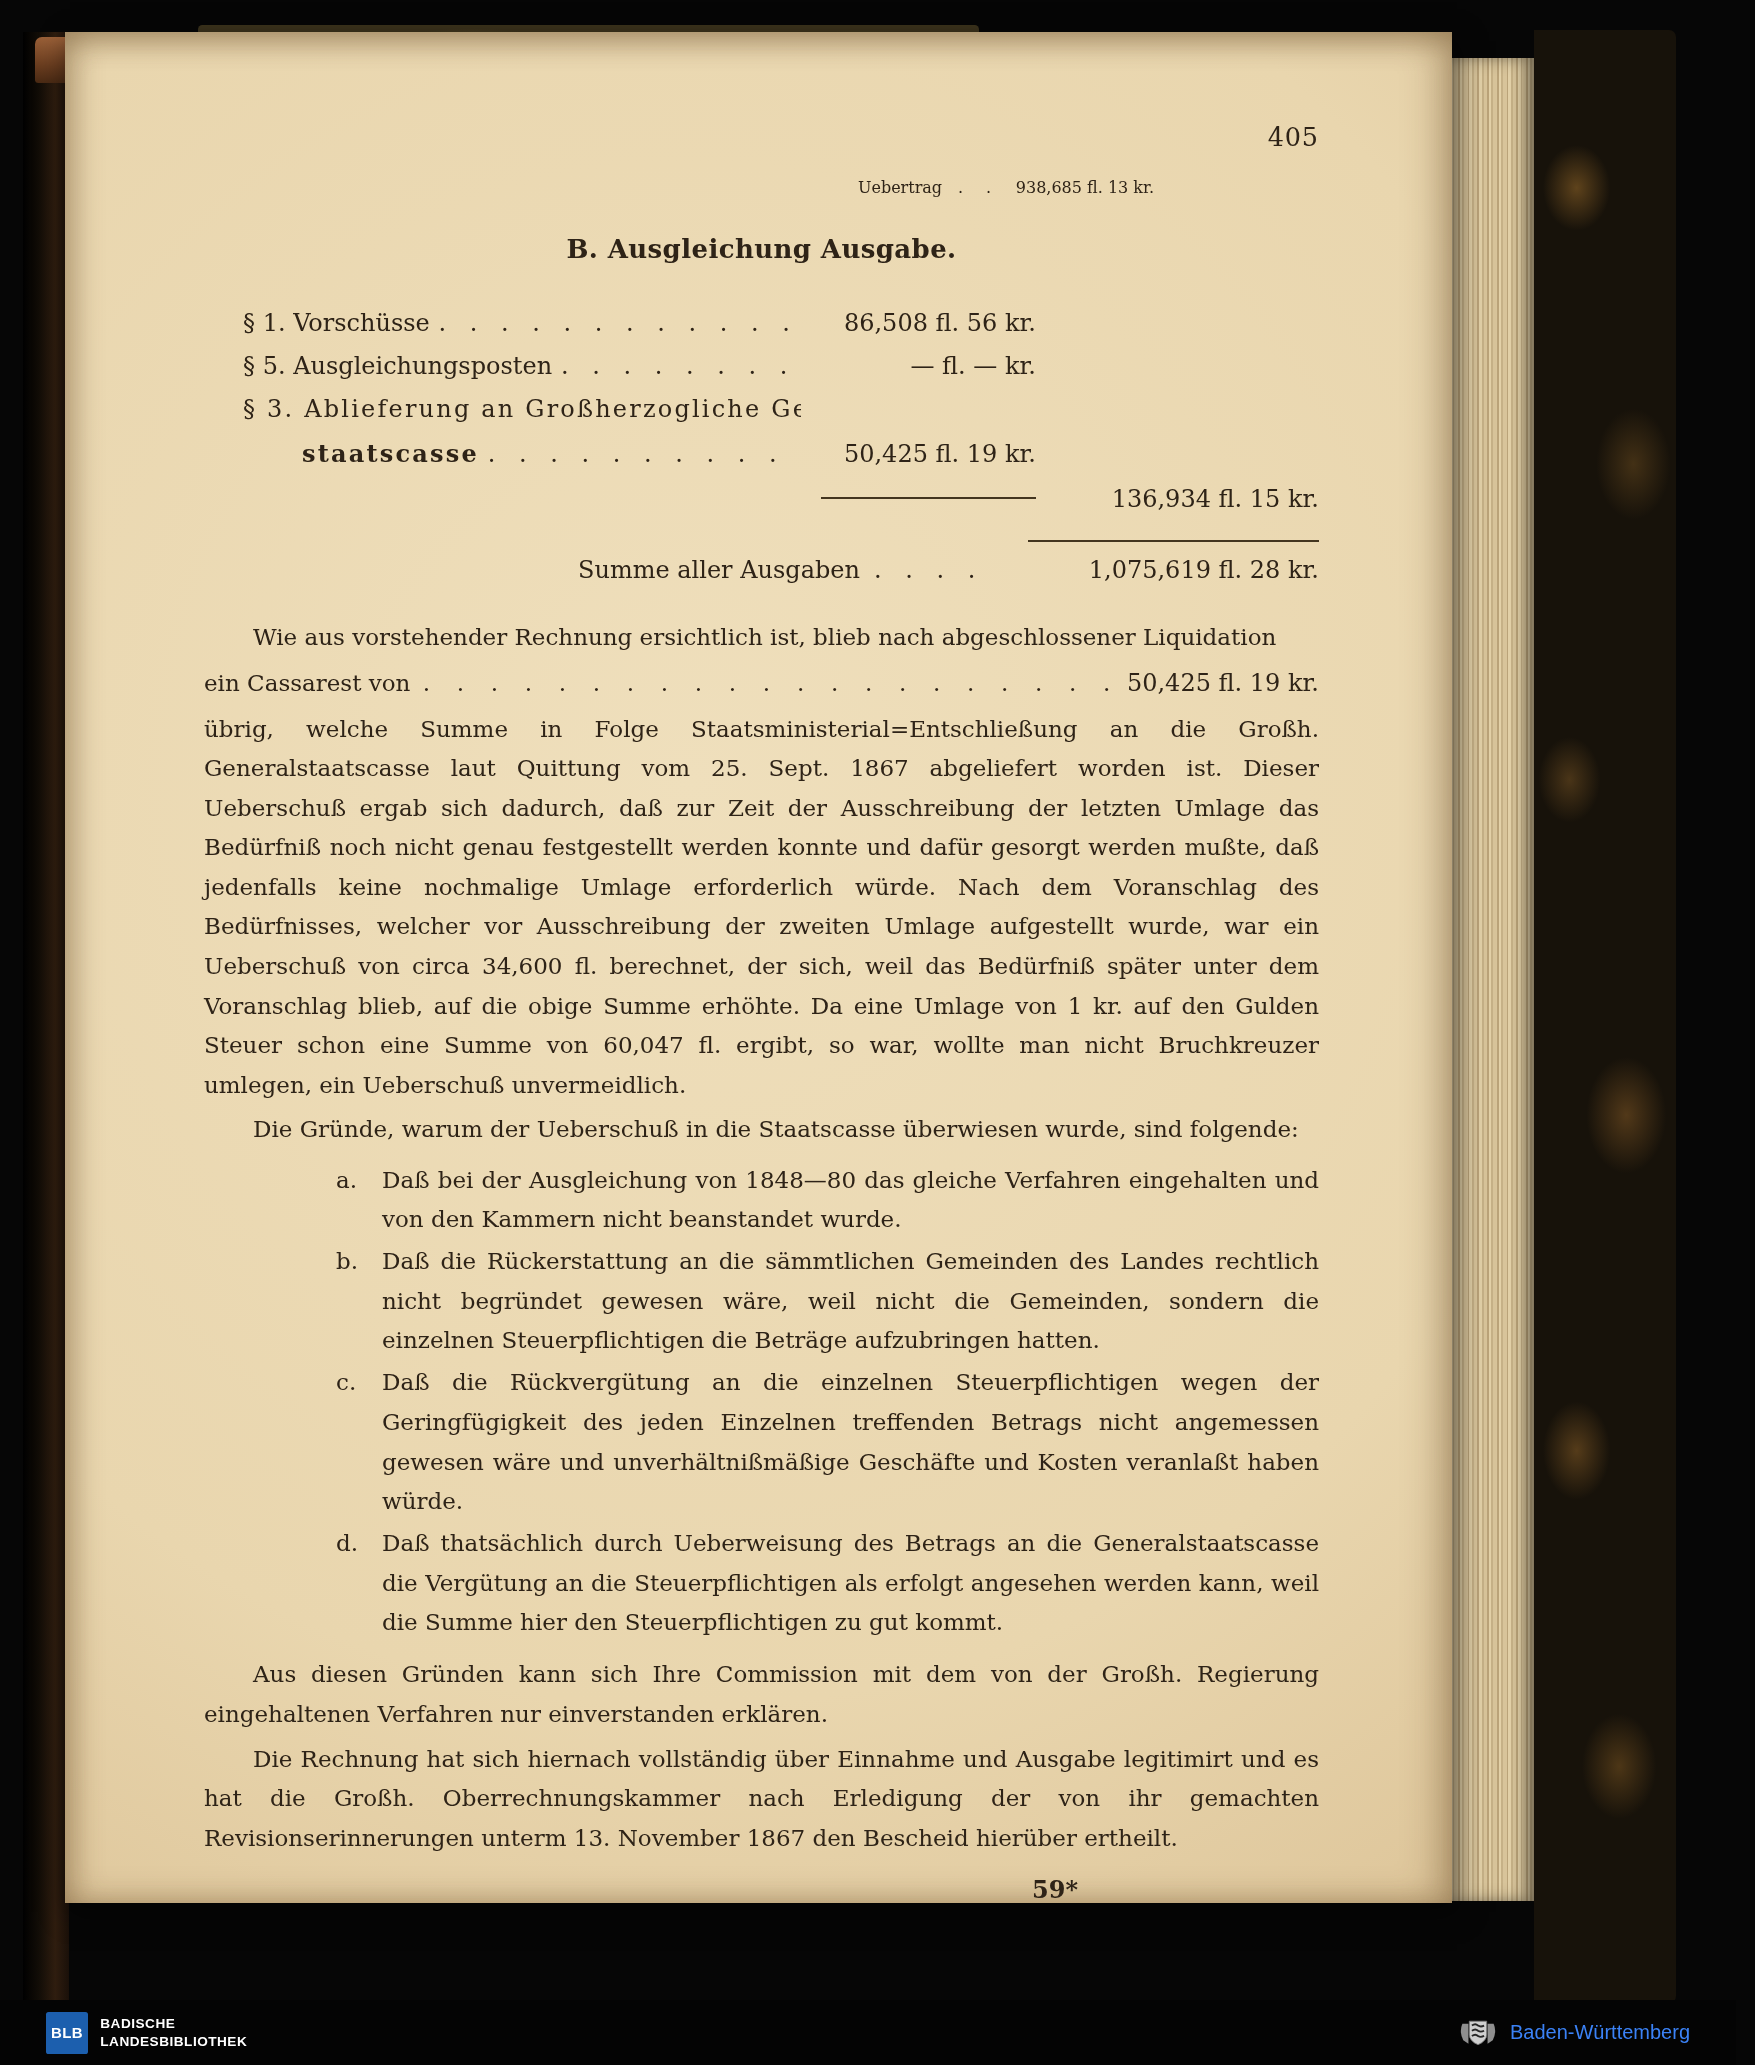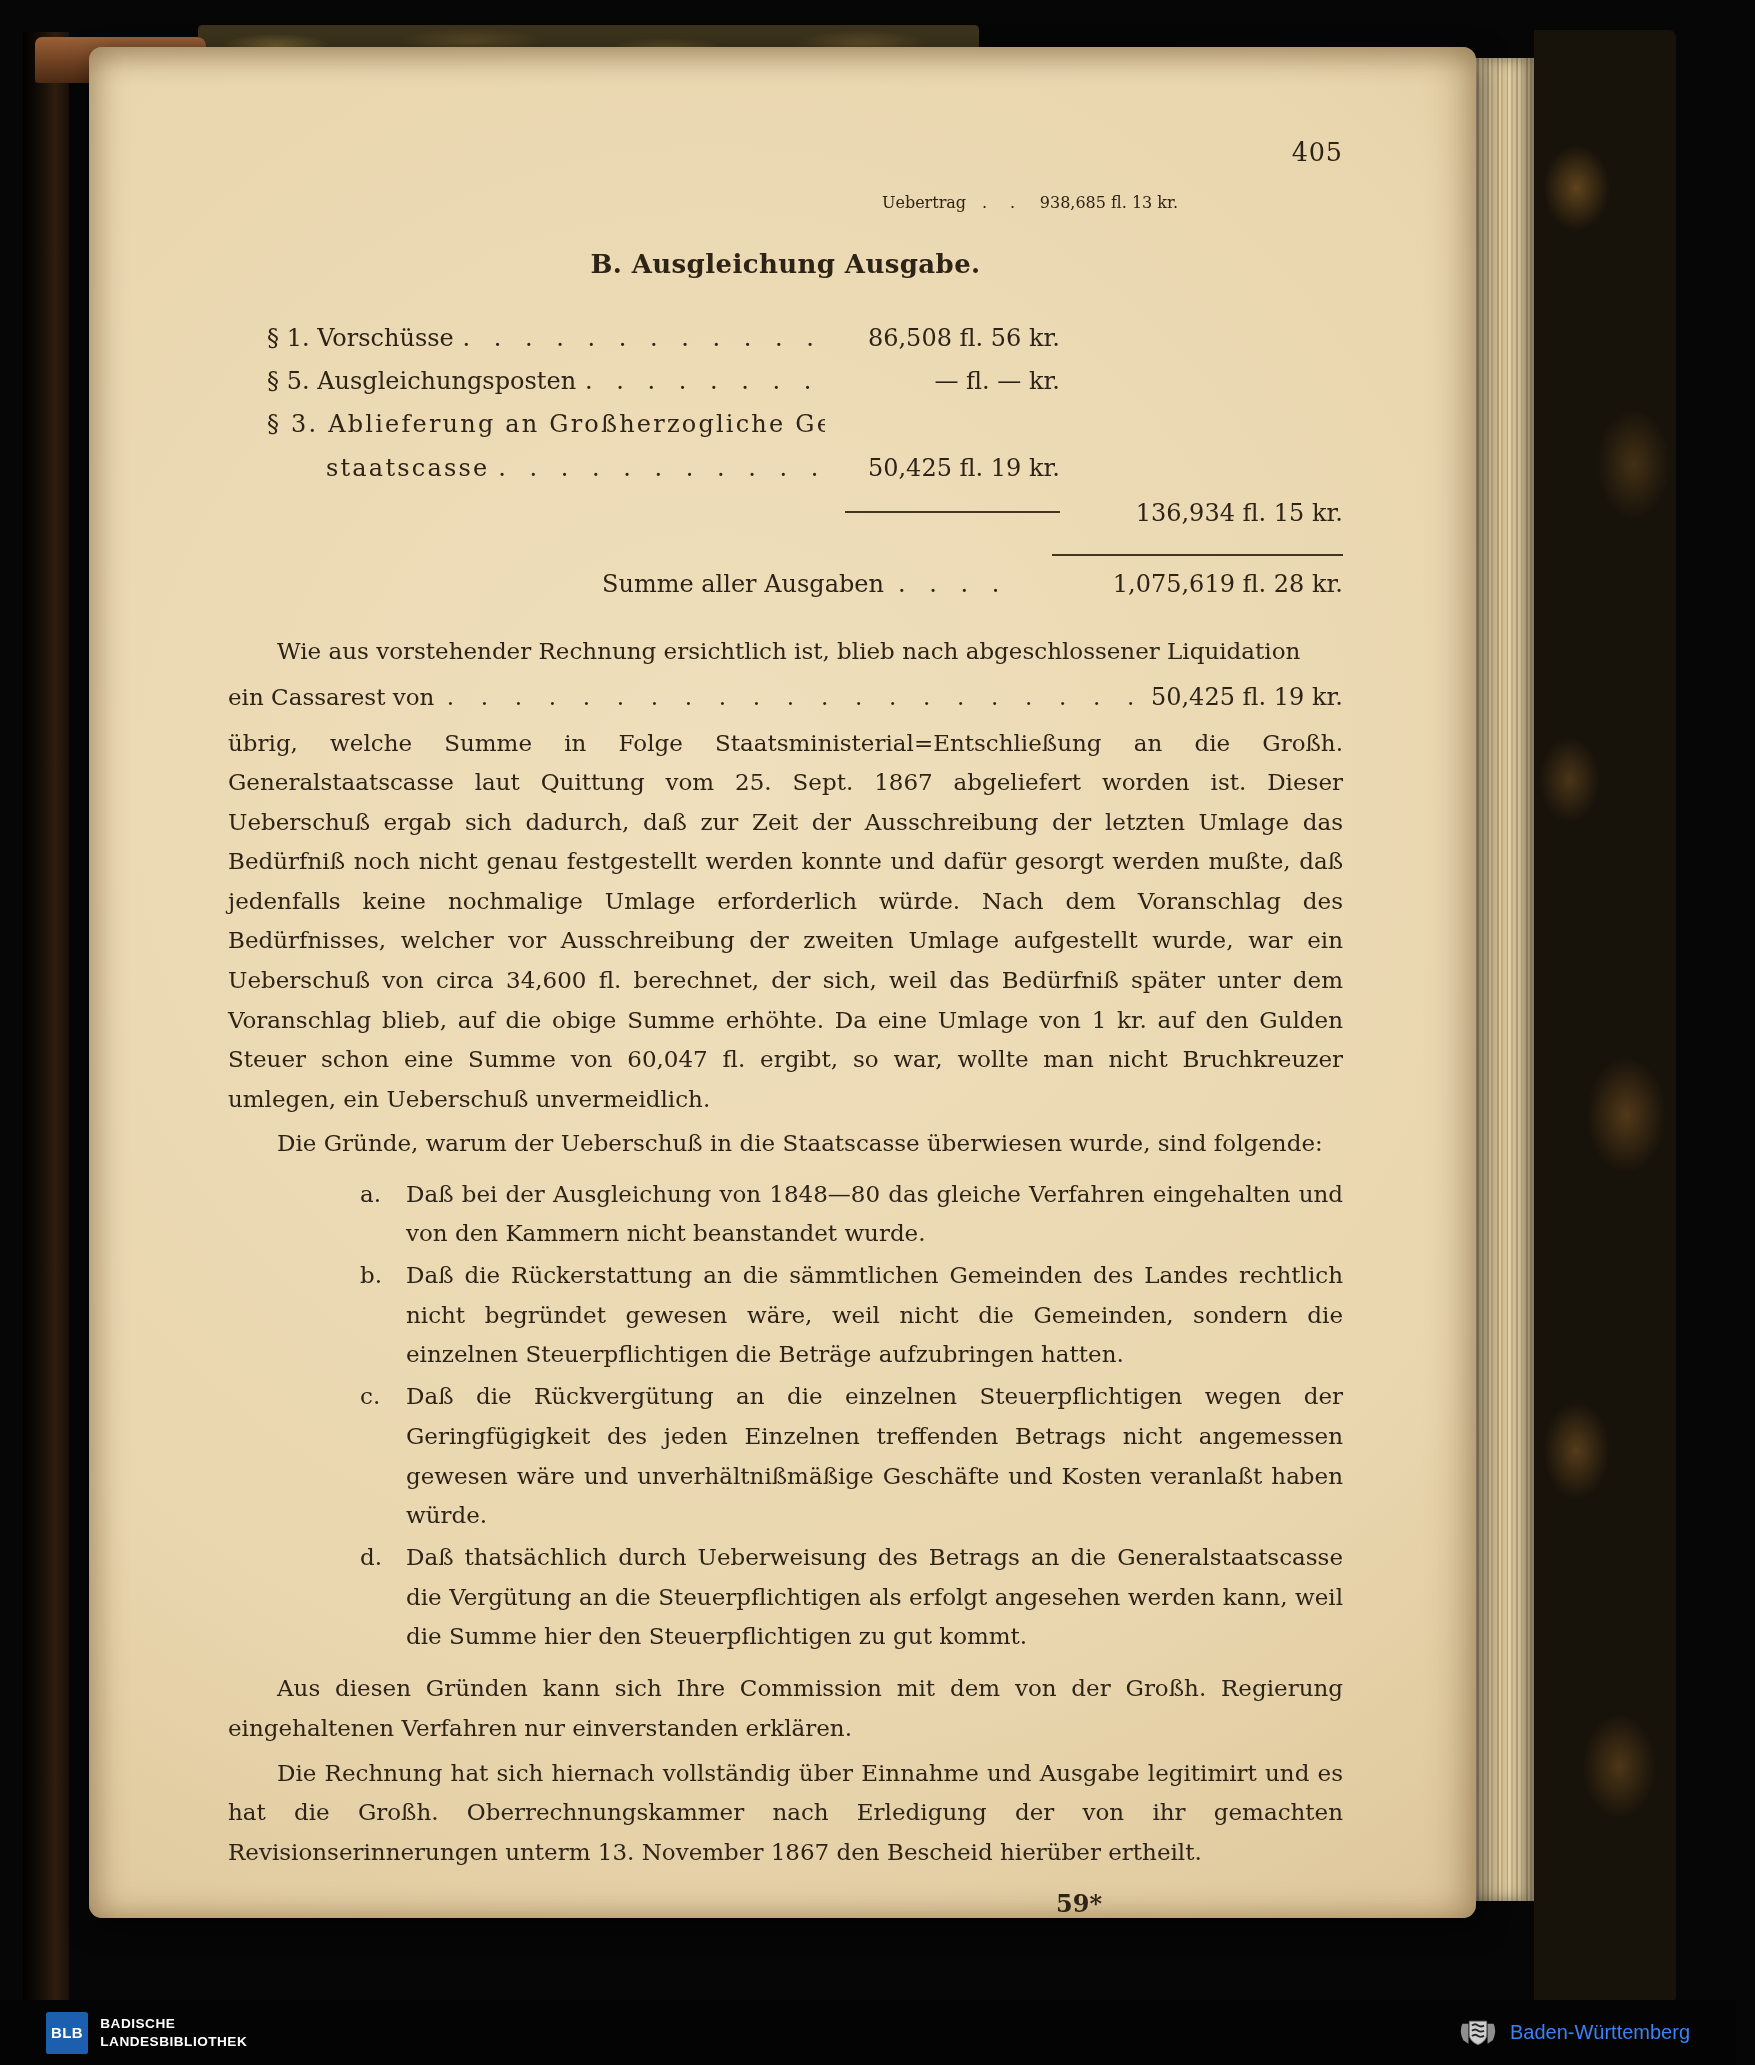--- a/index.html
+++ b/index.html
@@ -49,45 +49,45 @@
       radial-gradient(ellipse 48px 61px at 30% 8%, rgba(165,115,45,.5), transparent 70%),
       radial-gradient(ellipse 53px 79px at 70% 22%, rgba(120,85,35,.45), transparent 70%),
       radial-gradient(ellipse 44px 61px at 25% 38%, rgba(150,105,45,.4), transparent 70%),
       radial-gradient(ellipse 57px 83px at 65% 55%, rgba(140,95,40,.5), transparent 70%),
       radial-gradient(ellipse 48px 70px at 30% 72%, rgba(160,110,45,.45), transparent 70%),
       radial-gradient(ellipse 53px 75px at 60% 88%, rgba(130,90,35,.5), transparent 70%);
   }
 
   
   .page{
-    position:absolute; left:65px; top:47px; width:1387px; height:1871px;
+    position:absolute; left:65px; top:32px; width:1387px; height:1871px;
     background:radial-gradient(ellipse 120% 90% at 45% 40%, #efdfbc 0%, #e9d6ae 55%, #dcc397 85%, #cdb183 100%);
     box-shadow:
       inset 0 12.3px 26px rgba(90,60,25,.25),
       inset -16px 0 35px rgba(90,60,25,.28),
       inset 16px 0 26px rgba(90,60,25,.2),
       5.3px 8.8px 26px rgba(0,0,0,.6);
-    border-radius:13px;
+    border-radius:0;
     color:#2e2317;
     padding:84px 133px 0 139px;
-    font-size:23px; line-height:1.72;margin-left:24px;
+    font-size:23px; line-height:1.72;
   }
 
   .pagenum{ text-align:right; font-size:25.5px; letter-spacing:0.9px; }
 
   .carry{ display:flex; justify-content:flex-end; align-items:baseline; margin-top:14px; font-size:16px; white-space:nowrap; }
   .carry .d{ margin:0 16px; letter-spacing:8.8px; }
   .carry .val{ text-align:right; margin-right:165px; }
 
   .heading{ text-align:center; font-weight:bold; font-size:26px; margin:26px 0 30px; letter-spacing:0.4px; }
 
   .trow{ display:flex; align-items:baseline; font-size:24px; line-height:1.8;gap:20px; }
   .tlabel{ flex:1; display:flex; align-items:baseline; overflow:hidden; white-space:nowrap; }
   .lb{ padding-left:39px; }
-  .lb2{ padding-left:98px; }
+  .lb2{ padding-left:98px;font-weight:bold; }
   .dots{ flex:1; overflow:hidden; white-space:nowrap; letter-spacing:8px; padding:0 8.8px; }
   .amount{ width:215px; text-align:right; white-space:nowrap; }
   .totcol{ width:263px; text-align:right; white-space:nowrap; }
   .sperr{ letter-spacing:2.2px; }
   .hr{ display:block; height:0; border-top:2.2px solid #43351f; transform:translateY(-8px); }
   .subtotal-row{ margin-top:1.8px; }
 
   .total-row{ margin-top:19.3px; margin-bottom:26px; }
   .total-row .tlabel{ justify-content:flex-end; padding-right:24.6px; }
   .total-row .dots-inline{ letter-spacing:8px; margin-left:14px; }

